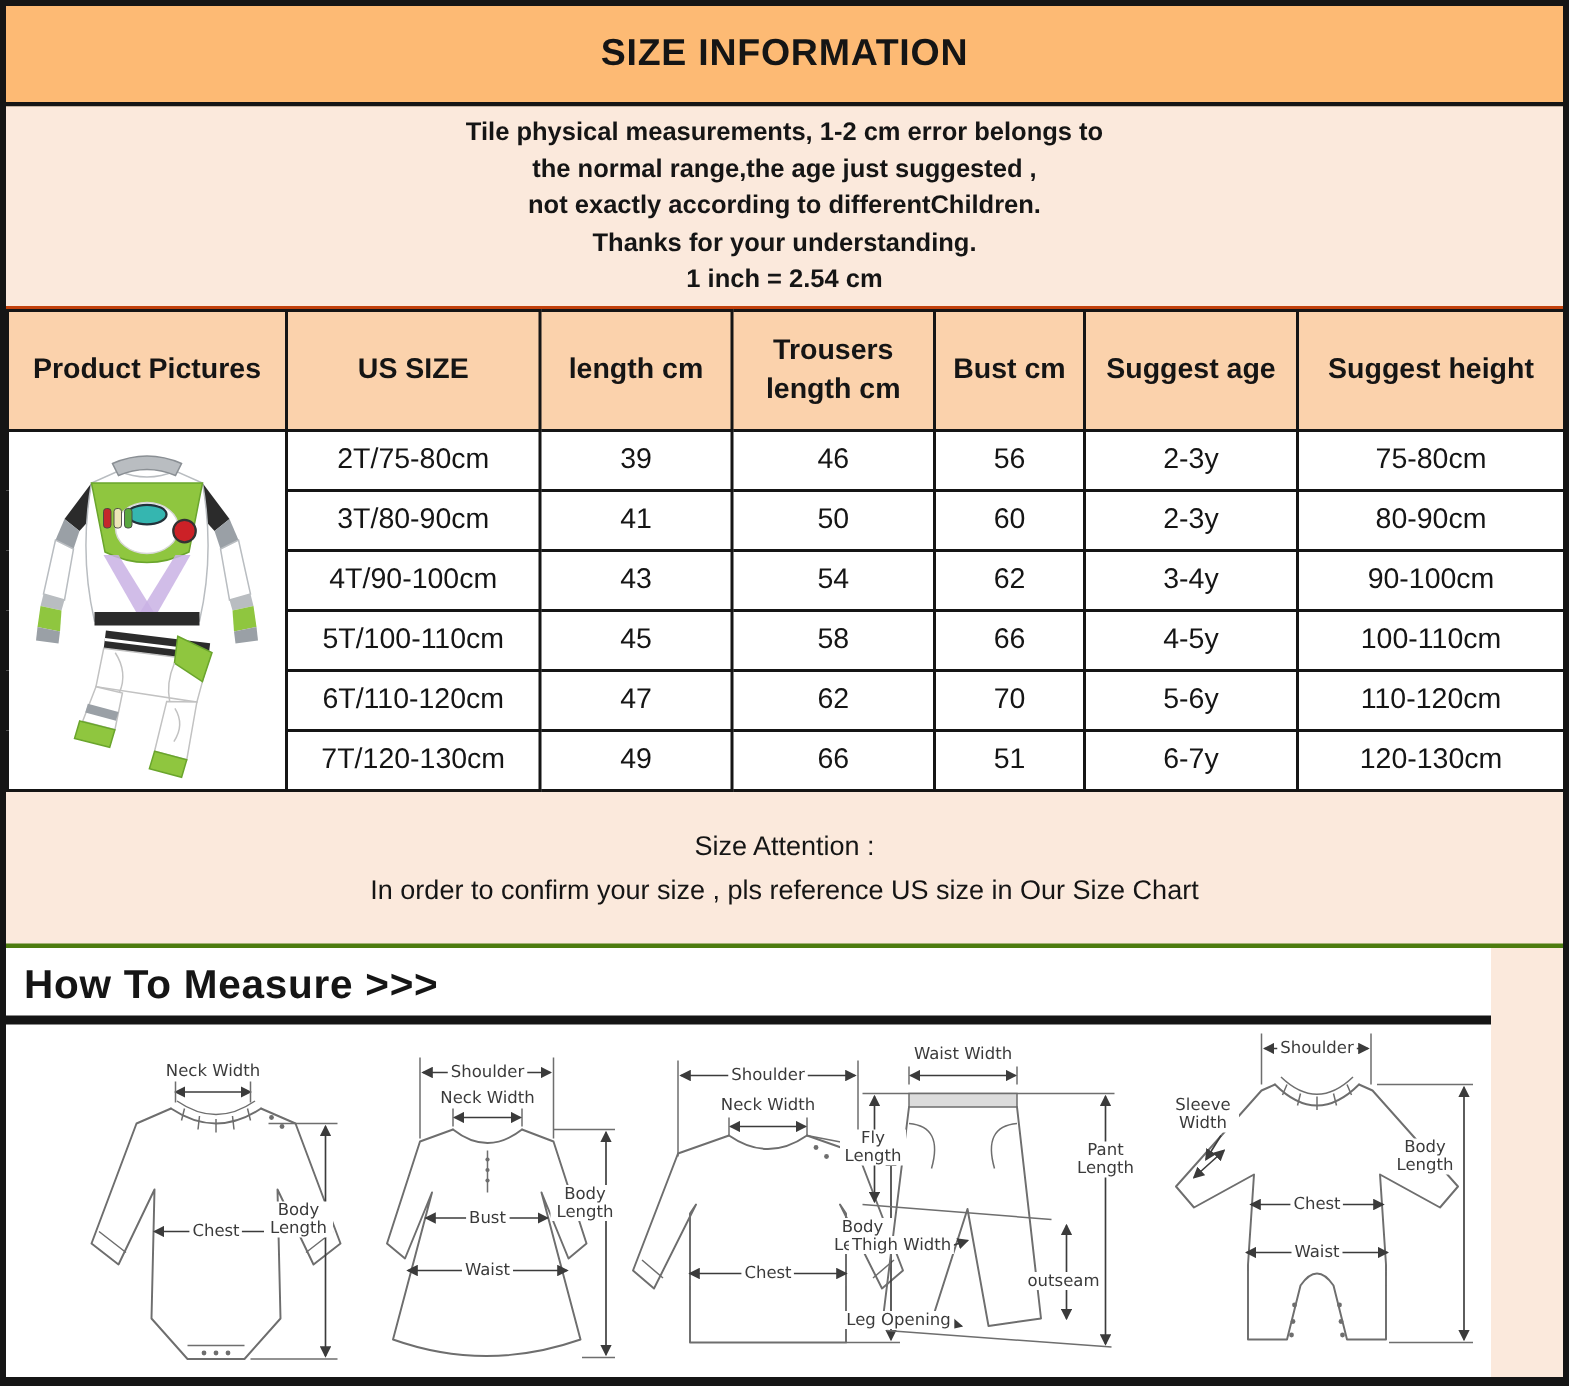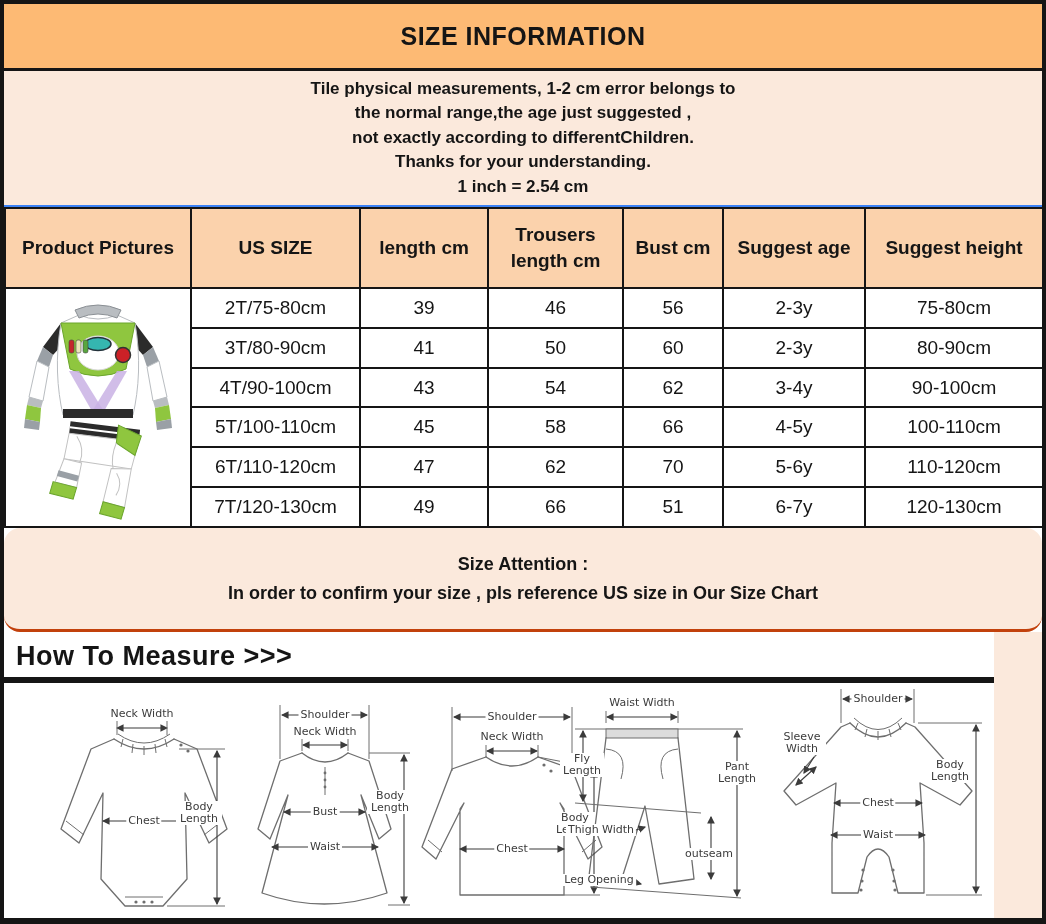--- a/index.html
+++ b/index.html
@@ -4,31 +4,31 @@
 <style>
   * { margin:0; padding:0; box-sizing:border-box; }
   body { width:1046px; height:924px; background:#ffffff; font-family:"Liberation Sans", sans-serif; color:#151515; }
   .page { position:relative; width:1046px; height:924px; background:#ffffff; border:4px solid #151515; border-bottom-width:6px; display:flex; flex-direction:column; overflow:hidden; }
 
   
   .title-box { height:67px; background:#fdba74; border-bottom:3px solid #151515; display:flex; align-items:center; justify-content:center;text-align:right; }
   .title-box h1 { font-size:25px; font-weight:bold; letter-spacing:.5px; }
 
   
-  .notice-box { height:136px; background:#fbe9dc; border-bottom:2px solid #3b82f6; display:flex; flex-direction:column; align-items:center; justify-content:center; text-align:center; font-weight:bold; font-size:17px; line-height:24.5px; }
+  .notice-box { height:136px; background:#fbe9dc; border-bottom:2px solid #c2410c; display:flex; flex-direction:column; align-items:center; justify-content:center; text-align:center; font-weight:bold; font-size:17px; line-height:24.5px; }
 
   
   table.size { width:100%; border-collapse:collapse; table-layout:fixed; }
   table.size th, table.size td { border:2px solid #151515; text-align:center; vertical-align:middle; padding:0; }
   table.size thead th { background:#fbd2ac; height:80px; font-size:19px; font-weight:bold; line-height:26px; }
   table.size tbody td { background:#ffffff; height:38px; font-size:19px; font-weight:normal; }
   td.prod-cell { background:#ffffff; }
 
   
-  .attention-box { height:104px; background:#fbe9dc; border-bottom:3px solid #c2410c; display:flex; flex-direction:column; align-items:center; justify-content:center; text-align:center; font-weight:bold; font-size:18px; line-height:29px;border-radius:16px; }
+  .attention-box { height:104px; background:#fbe9dc; border-bottom:3px solid #4d7c0f; display:flex; flex-direction:column; align-items:center; justify-content:center; text-align:center; font-weight:normal; font-size:18px; line-height:29px; }
 
   
   .measure { position:relative; flex:1; background:#ffffff; }
   .measure-strip { position:absolute; top:0; right:0; width:48px; height:100%; background:#fbe9dc; }
   .measure-title { font-size:27px; font-weight:800; letter-spacing:.5px; padding:9px 0 5px 12px; }
   .measure-rule { width:990px; height:6px; background:#151515; }
   .diagrams { position:relative; width:990px; height:235px; }
   .diag { position:absolute; }
   .diag svg { position:absolute; left:0; top:0; }
   .lbl { position:absolute; transform:translate(-50%,-50%); background:#ffffff; color:#3b3b3b; font-family:"DejaVu Sans", sans-serif; font-size:11px; line-height:12px; text-align:center; padding:0 2px; white-space:nowrap; }

